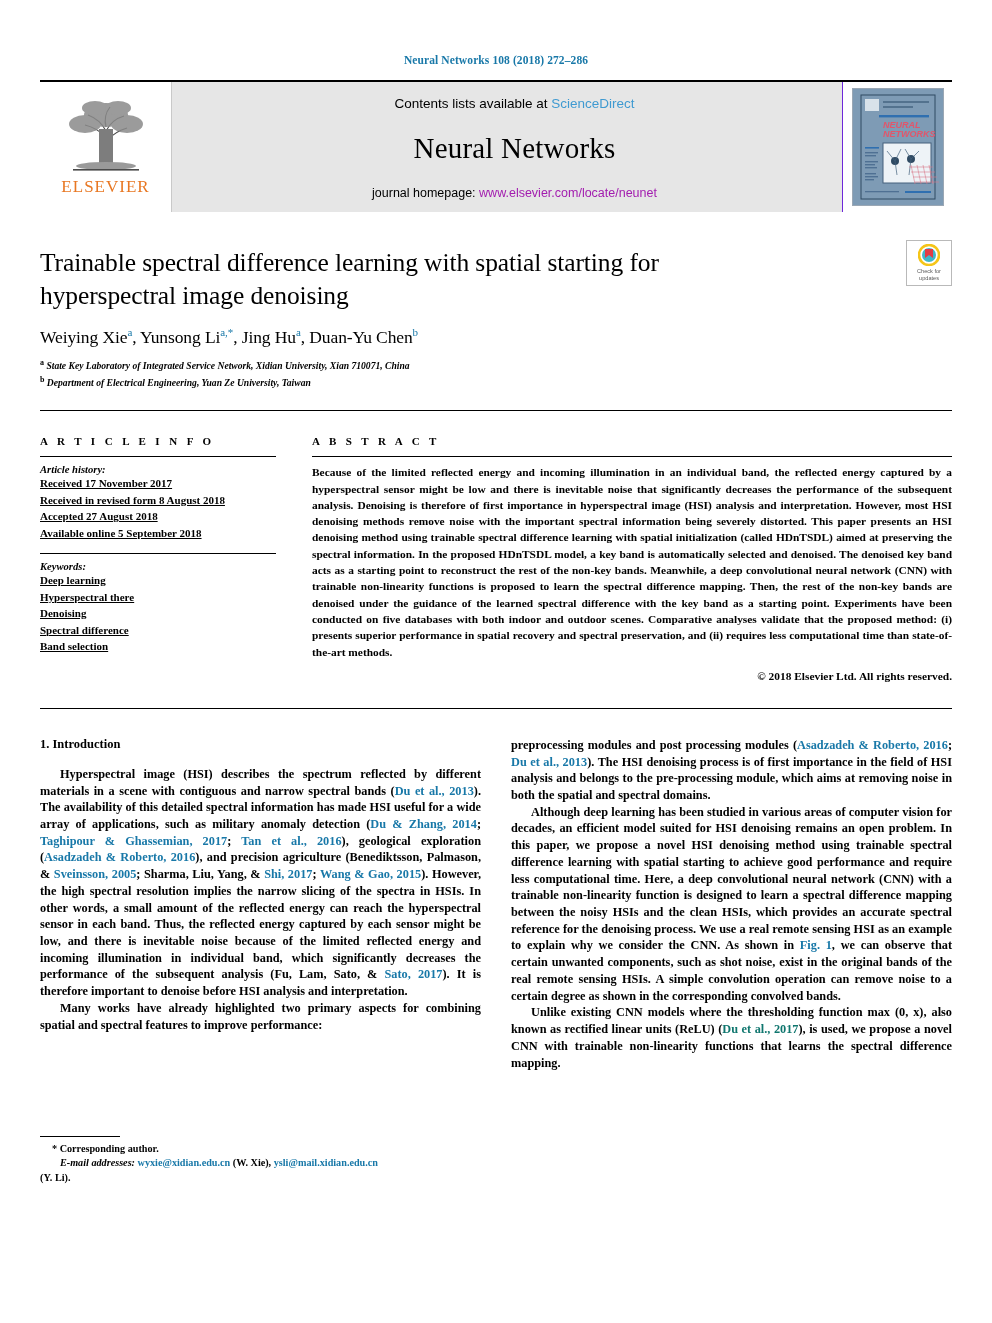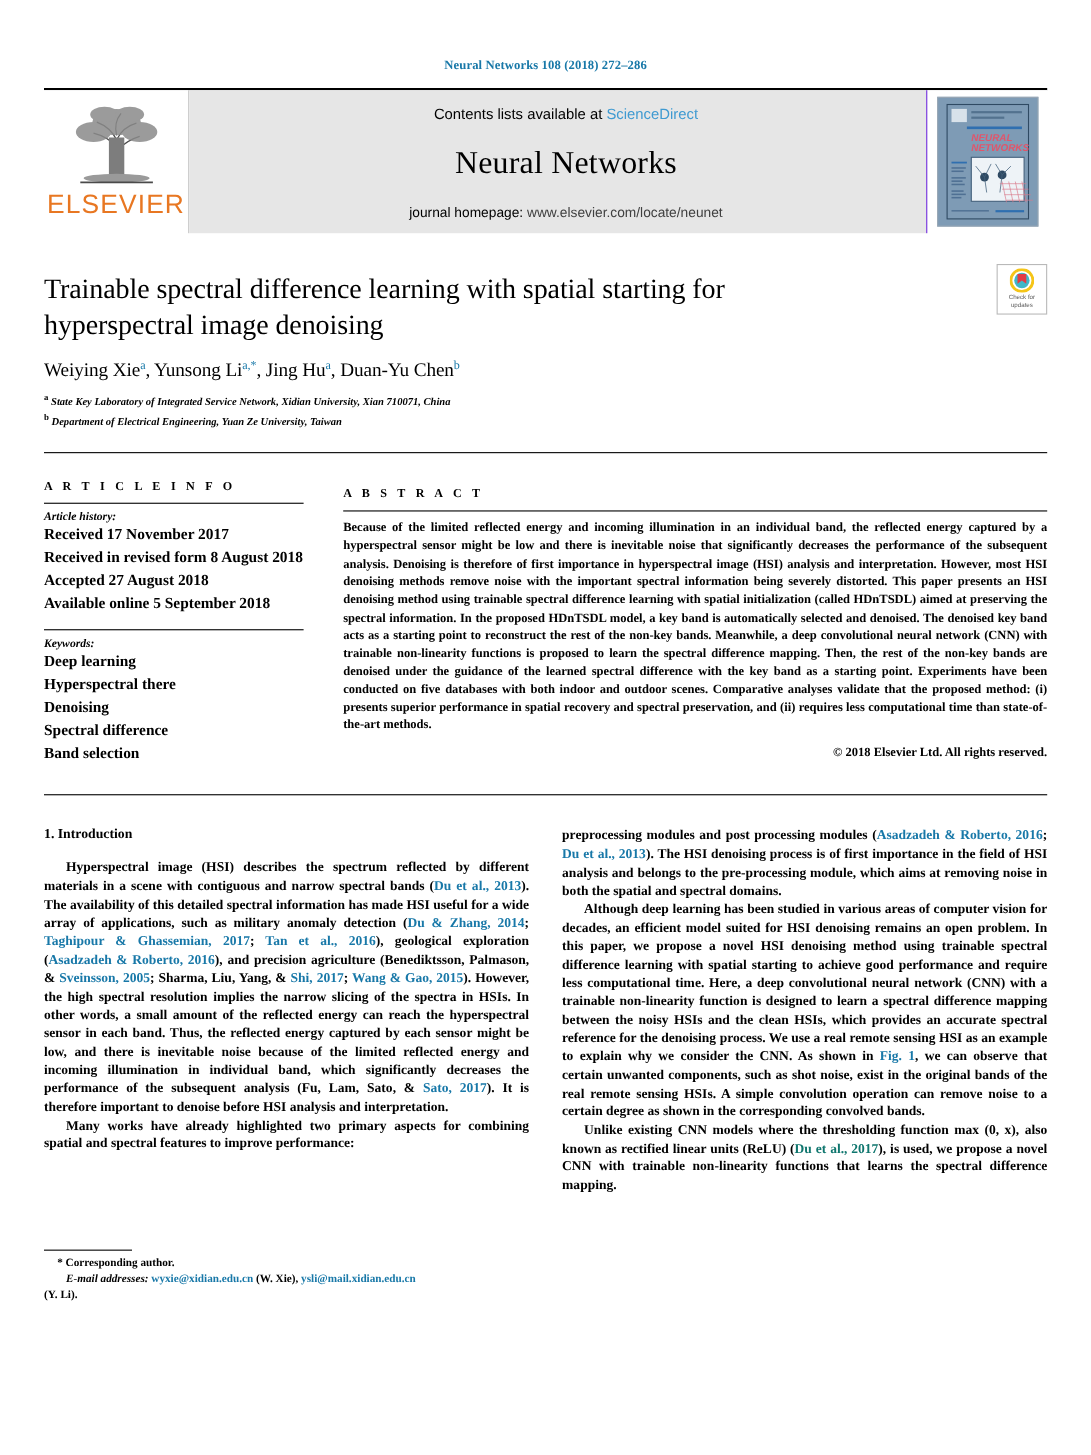--- a/index.html
+++ b/index.html
@@ -33,35 +33,35 @@
   }
   .mast-left {
     width: 132px;
     flex: 0 0 132px;
     display:flex; flex-direction:column;
     align-items:center; justify-content:center;
     background:#fff;
     border-right: 1px solid #c9c9c9;
   }
   .elsevier-word {
-    color:#e87722; font-family:Liberation Sans, sans-serif;
-    font-size:24px; letter-spacing:1px; margin-top:2px;
+    color:#e87722; font-family:Liberation Serif, serif;
+    font-size:17px; letter-spacing:1px; margin-top:2px;
   }
   .mast-center {
     flex: 1 1 auto;
     background:#e6e6e6;
     display:flex; flex-direction:column;
     align-items:center; justify-content:space-between;
     padding: 14px 0 12px 15px;
   }
   .mast-contents { font-size:13.5px; font-family:"Liberation Sans",sans-serif; }
   .mast-contents .sd { color:#3f9ad1; }
   .mast-journal { font-size:29px; font-family:"Liberation Serif",serif; letter-spacing:.2px; }
   .mast-home { font-size:12.5px; font-family:"Liberation Sans",sans-serif; }
-  .mast-home .url { color:#404040; }
+  .mast-home .url { color:#a21caf; }
   .mast-right {
     width:110px; flex:0 0 110px;
     display:flex; align-items:center; justify-content:center;
     border-left:1px solid #6d28d9; background:#fff;
   }
   .cover { width:92px; height:118px; border:1px solid #9aa7b4; background:#7e9bb5; position:relative; }
 
   
   .titleblock { margin-top: 34px; position:relative; }
   h1.title {
@@ -78,30 +78,30 @@
   .crossmark {
     position:absolute; right:0; top:-6px;
     width:46px; height:46px; border:1px solid #b9b9b9;
     background:#fff; text-align:center; padding-top:3px;
   }
   .cm-ring { width:22px; height:22px; margin:0 auto; position:relative; }
   .cm-txt { font-family:"Liberation Sans",sans-serif; font-size:5.6px; color:#5a5a5a; line-height:1.25; margin-top:2px; }
 
   
   .rule-top { border-top: 1.6px solid #000; margin-top: 20px; }
-  .infoabs { display:flex; margin-top: 24px; align-items: center; }
+  .infoabs { display:flex; margin-top: 24px; }
   .col-info { width: 258px; flex:0 0 258px; padding-right: 22px; }
   .col-abs  { flex: 1 1 auto; padding-left: 14px; }
   .sechead {
     font-family:"Liberation Serif",serif; font-weight:bold;
     font-size:11px; letter-spacing:3.4px; margin-bottom:9px;
   }
   .hr-thin { border-top:1px solid #000; margin: 0 0 7px 0; }
   .info-lab { font-style:italic; font-weight:bold; font-size:10.6px; }
-  .info-line { font-size:14px; font-weight:bold; line-height:1.50; }
+  .info-line { font-size:11px; font-weight:bold; line-height:1.50;text-decoration:underline; }
   .info-gap { height:12px; }
   .abs-p {
     font-size: 11.4px; line-height: 1.43; text-align: justify;
     font-weight: bold; margin:0;
   }
   .abs-copy { text-align:right; font-size:11.4px; font-weight:bold; margin-top:10px; }
 
   
   .rule-body { border-top:1.6px solid #000; margin-top:26px; }
   .cols { display:flex; margin-top:28px; gap:30px; }

